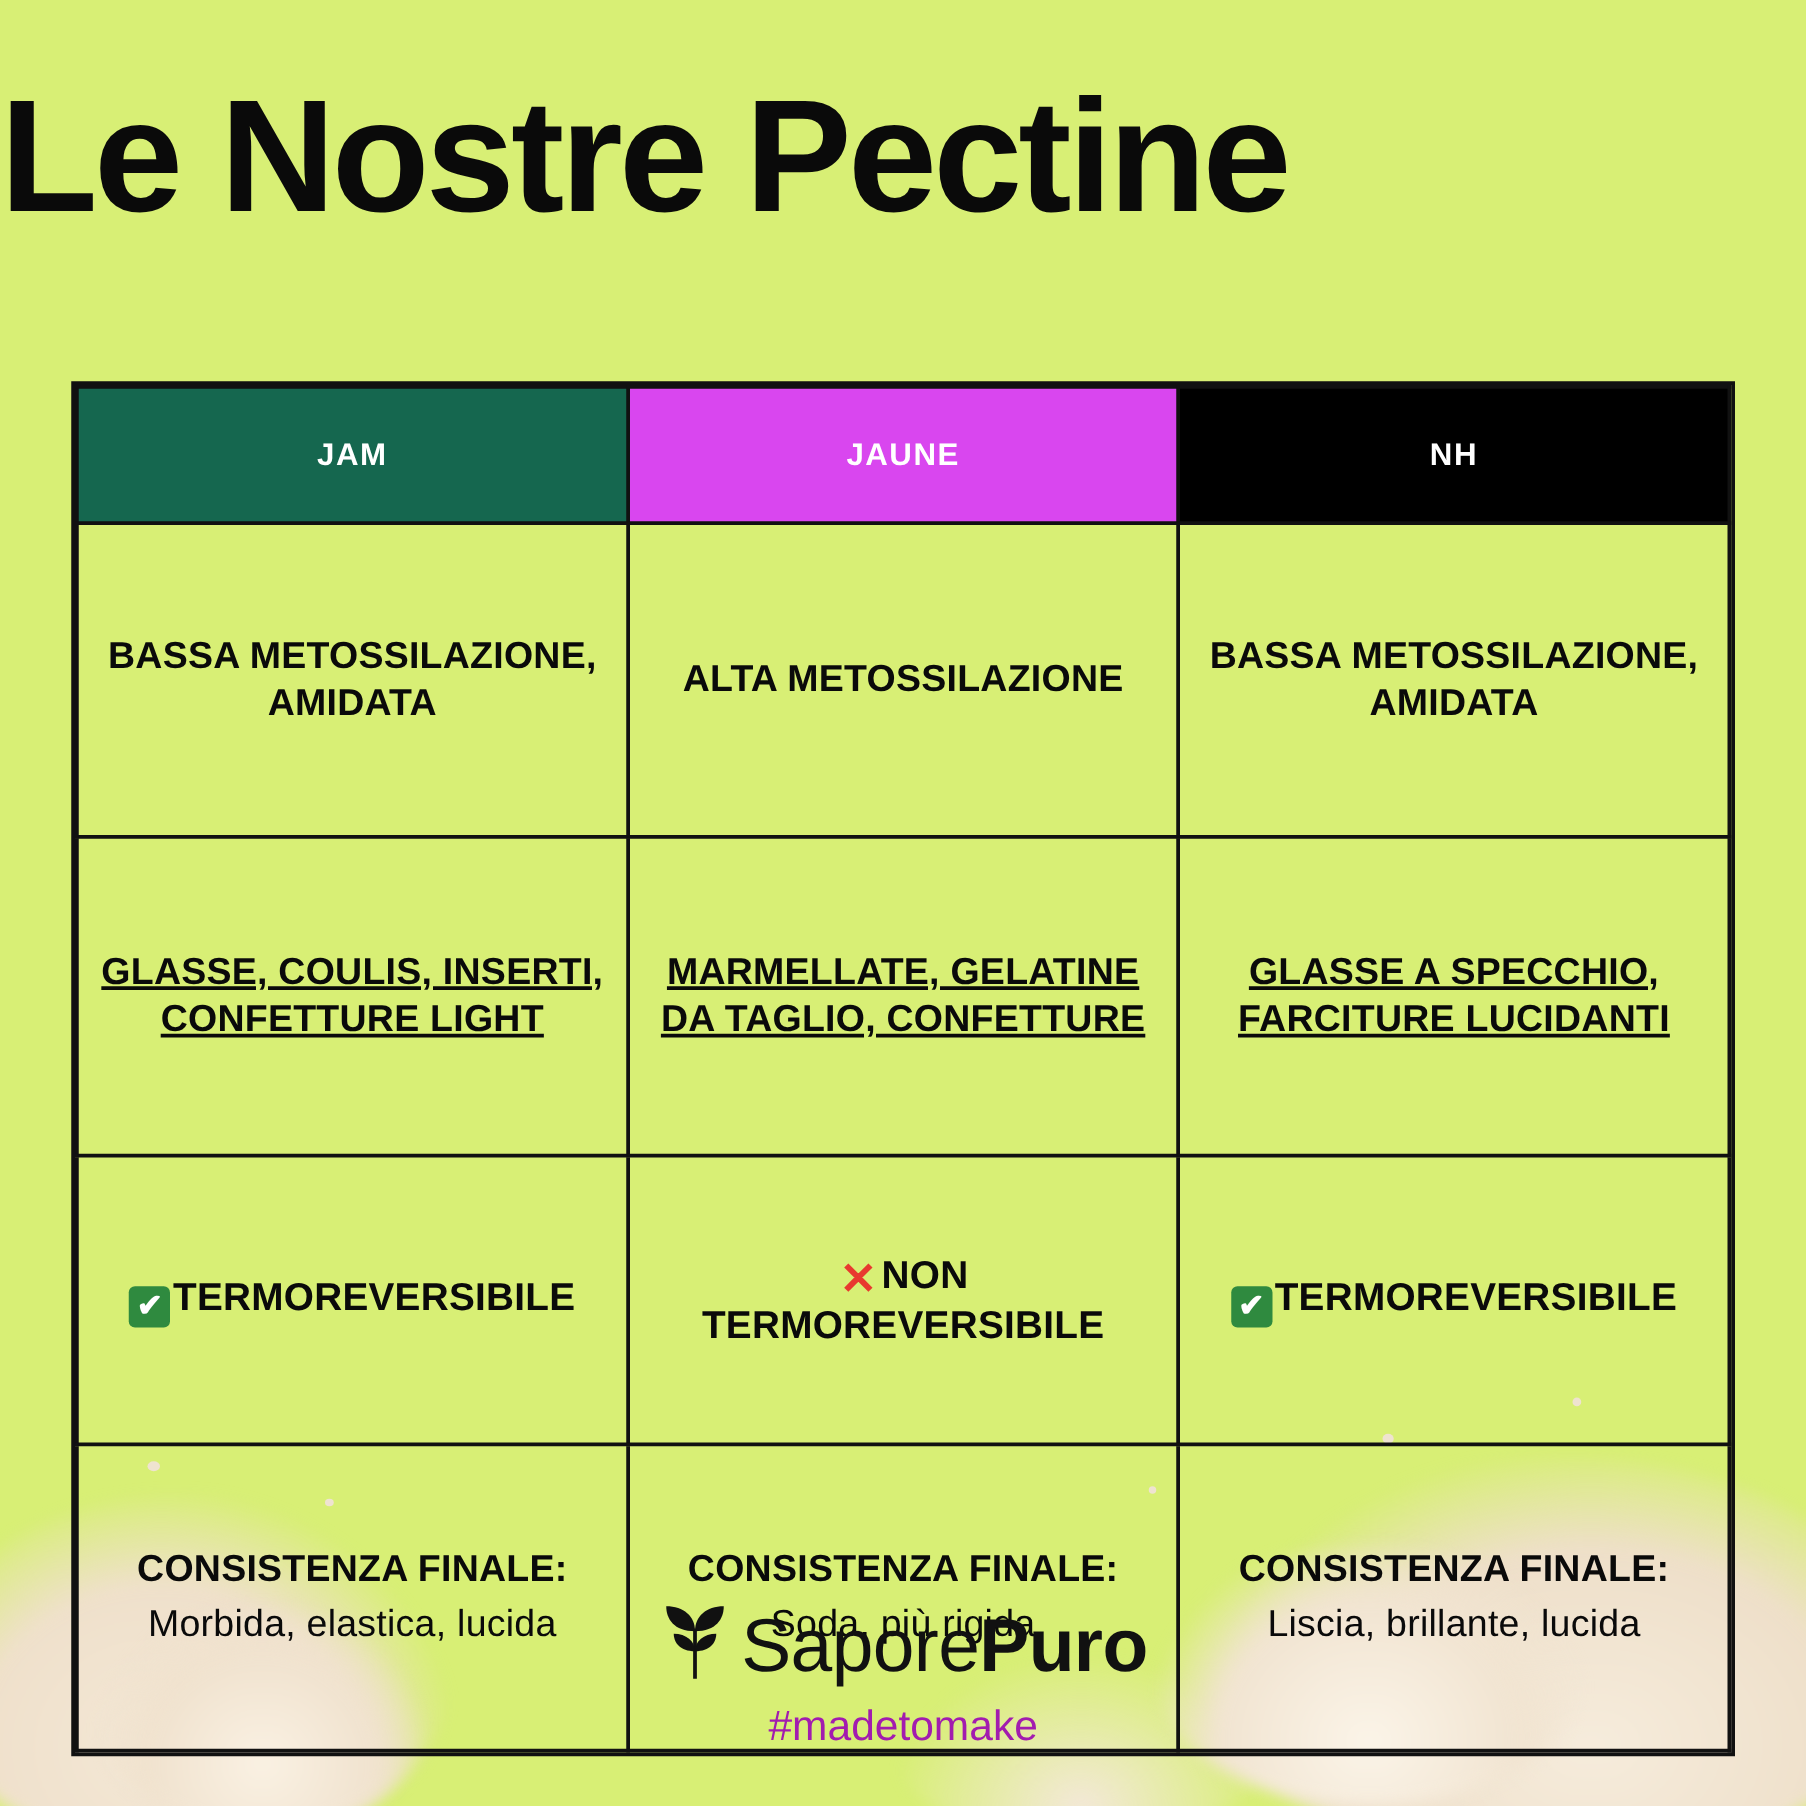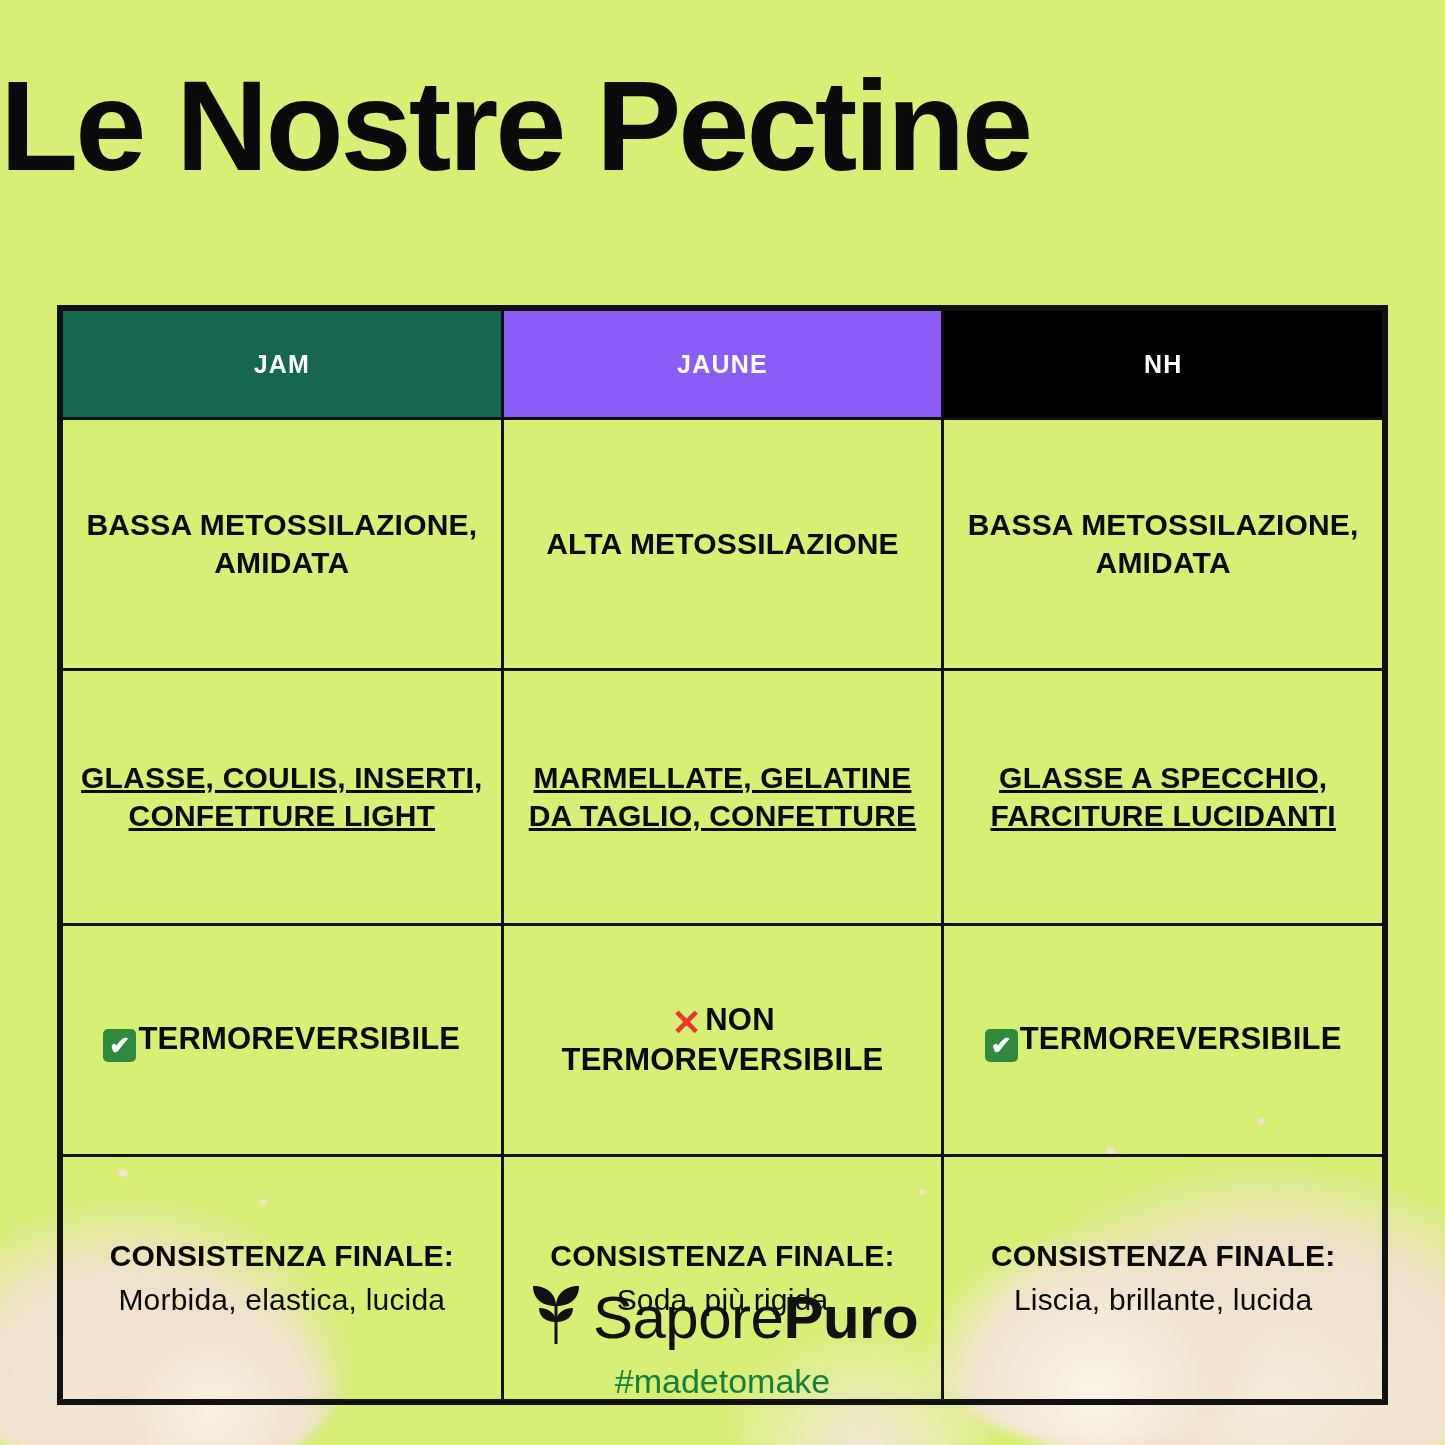--- a/index.html
+++ b/index.html
@@ -99,21 +99,21 @@
     vertical-align: middle;
   }
   thead th {
     height: 104px;
     color: #ffffff;
     font-size: 25px;
     font-weight: bold;
     letter-spacing: 1.2px;
   }
   .h-jam   { background: #15674f; }
-  .h-jaune { background: #8b5cf6; }
+  .h-jaune { background: #d946ef; }
   .h-nh    { background: #000000; }
 
   td {
     padding: 26px 16px;
     font-size: 30px;
     font-weight: bold;
     color: #0a0a0a;
     line-height: 1.28;
     letter-spacing: 0.2px;
   }
@@ -171,21 +171,21 @@
   .logo-text {
     font-size: 60px;
     color: #111;
     letter-spacing: -0.5px;
   }
   .logo-text .thin { font-weight: normal; }
   .logo-text .bold { font-weight: bold; }
   .hashtag {
     margin-top: 10px;
     font-size: 34px;
-    color: #15803d;
+    color: #a21caf;
     letter-spacing: 0px;
   }
 </style>
 </head>
 <body>
 
 <div class="powder powder-left"></div>
 <div class="powder powder-left2"></div>
 <div class="powder powder-mid"></div>
 <div class="powder powder-right"></div>

